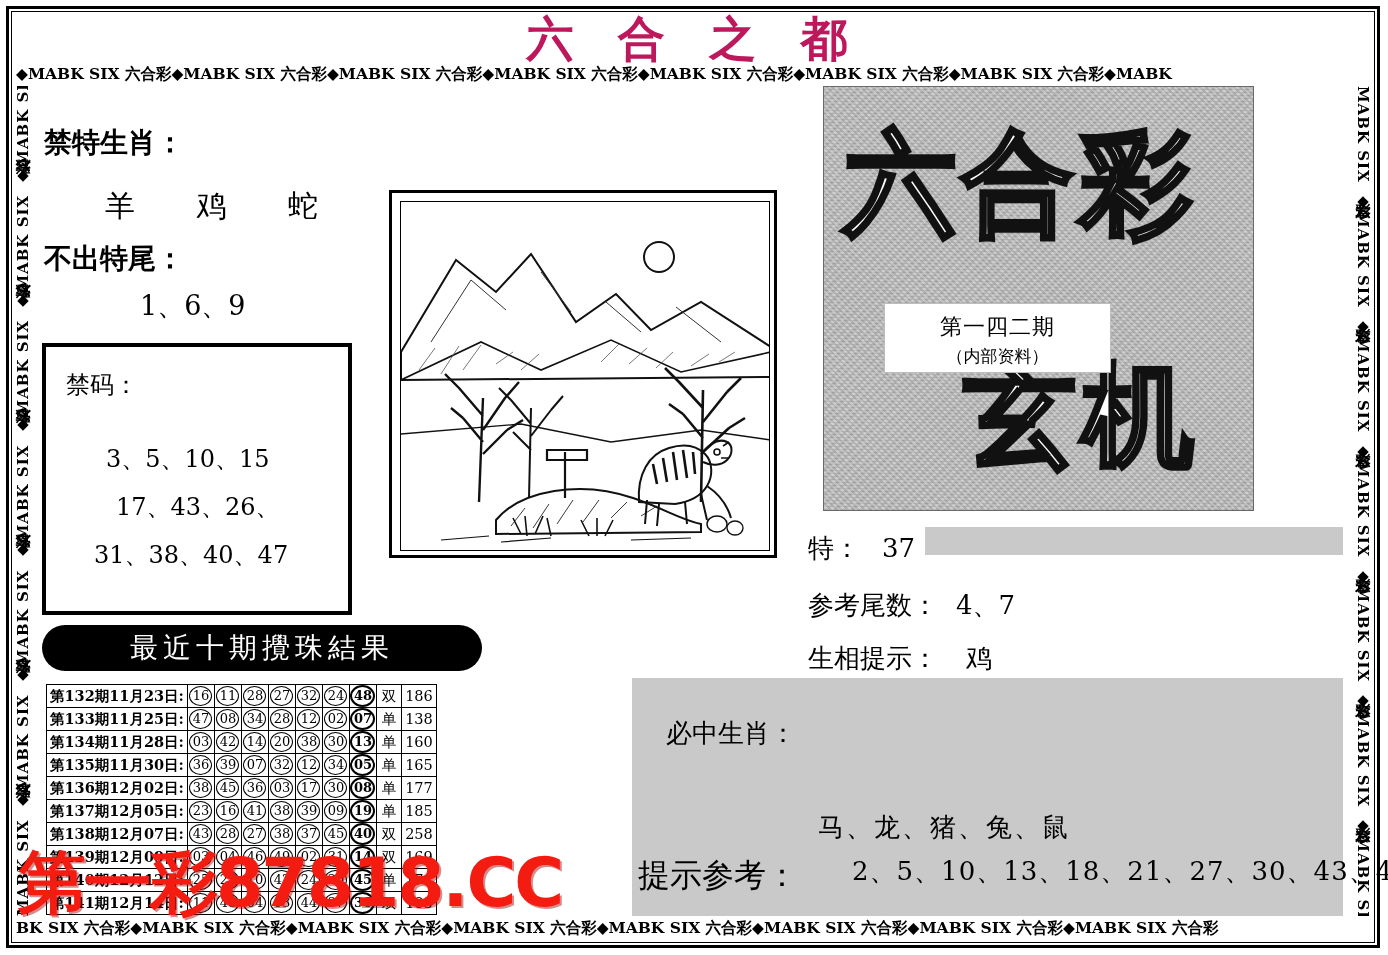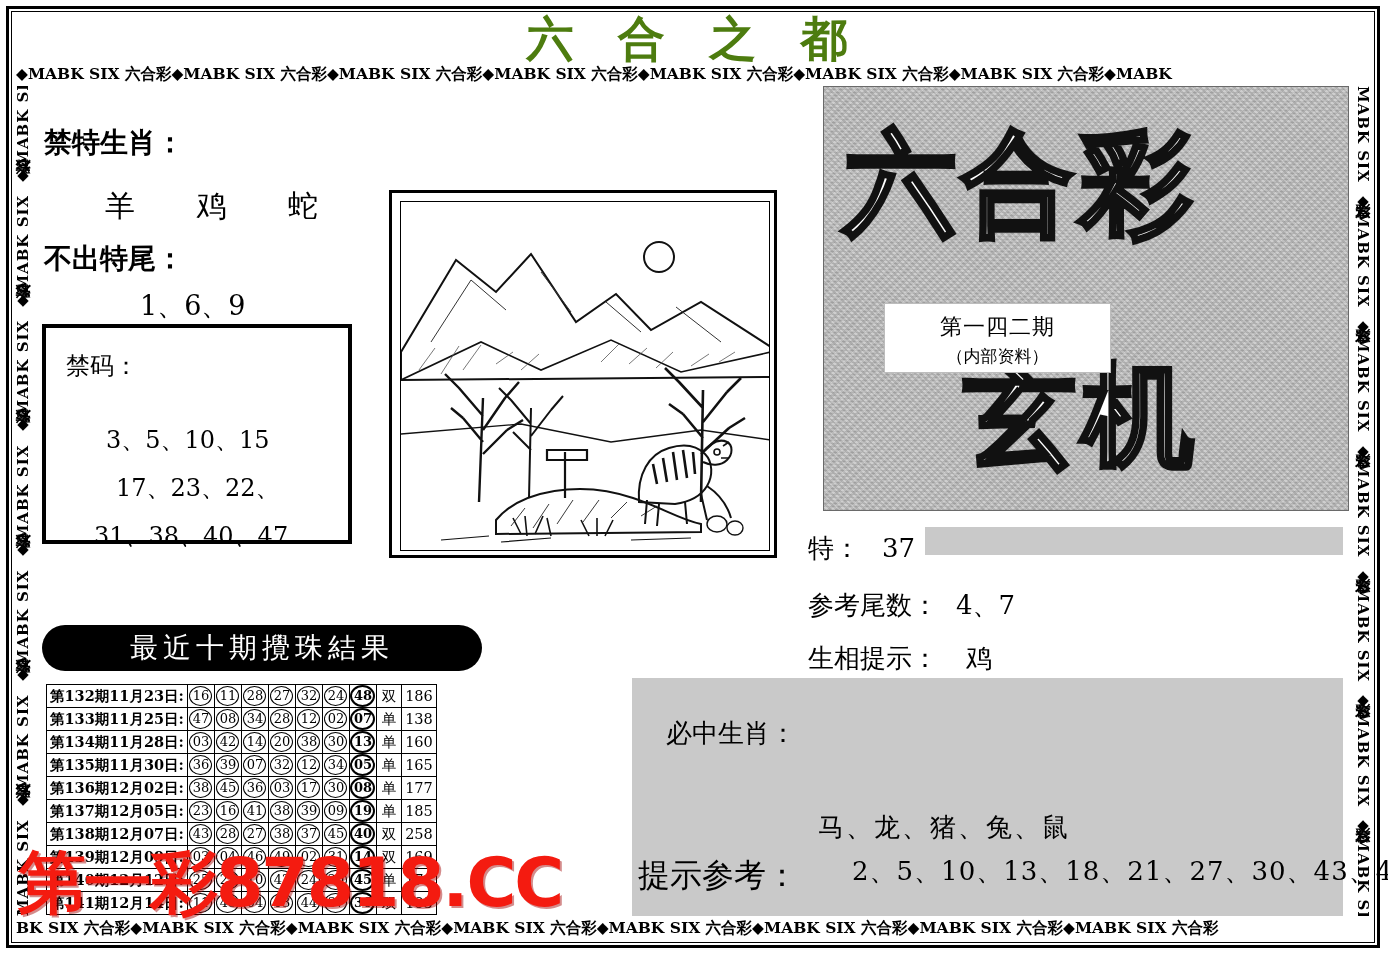--- a/index.html
+++ b/index.html
@@ -41,21 +41,21 @@
   
   .main-title {
     position: absolute;
     left: 0; top: 8px;
     width: 1388px;
     text-align: center;
     font-family: "DejaVu Serif", "Liberation Serif", serif;
     font-weight: bold;
     font-size: 47px;
     letter-spacing: 14px;
-    color: #4d7c0f;
+    color: #be185d;
   }
 
   
   .strip-top, .strip-bottom {
     position: absolute;
     left: 16px;
     width: 1356px;
     height: 20px;
     font-family: "DejaVu Serif", "Liberation Serif", serif;
     font-size: 15.5px;
@@ -102,22 +102,22 @@
   }
   .tail-nums {
     position: absolute; left: 140px; top: 288px;
     font-family: "DejaVu Serif", "Liberation Serif", serif;
     font-size: 27px;
   }
 
   
   .forbid-box {
     position: absolute;
-    left: 42px; top: 324px;
-    width: 310px; height: 220px;
+    left: 42px; top: 343px;
+    width: 310px; height: 272px;
     border: 4px solid #000;
     box-sizing: border-box;
     background: #fff;
   }
   .forbid-box-label {
     position: absolute; left: 20px; top: 22px;
     font-family: "DejaVu Serif", "Liberation Serif", serif;
     font-size: 24px;
   }
   .forbid-line {
@@ -213,21 +213,21 @@
     width: 370px; height: 350px;
     border: 1px solid #000;
     box-sizing: border-box;
     overflow: hidden;
   }
 
   
   .banner {
     position: absolute;
     left: 823px; top: 86px;
-    width: 526px; height: 425px;
+    width: 431px; height: 425px;
     background:
       repeating-linear-gradient(45deg, rgba(0,0,0,.10) 0 2px, rgba(0,0,0,0) 2px 4px),
       repeating-linear-gradient(-45deg, rgba(0,0,0,.08) 0 3px, rgba(0,0,0,0) 3px 6px),
       repeating-linear-gradient(0deg, rgba(0,0,0,.07) 0 1px, rgba(0,0,0,0) 1px 3px),
       #cfcfcf;
     border: 1px solid #6a6a6a;
     box-sizing: border-box;
     overflow: hidden;
   }
   .banner-word {
@@ -352,21 +352,21 @@
   <div class="strip-right">MABK SIX 六合彩◆MABK SIX 六合彩◆MABK SIX 六合彩◆MABK SIX 六合彩◆MABK SIX 六合彩◆MABK SIX 六合彩◆MABK SIX 六</div>
 
   <div class="lbl-forbid-zodiac">禁特生肖：</div>
   <div class="zodiac-row">羊 鸡 蛇</div>
   <div class="lbl-no-tail">不出特尾：</div>
   <div class="tail-nums">1、6、9</div>
 
   <div class="forbid-box">
     <div class="forbid-box-label">禁码：</div>
     <div class="forbid-line l1">3、5、10、15</div>
-    <div class="forbid-line l2">17、23、22、</div>
+    <div class="forbid-line l2">17、43、26、</div>
     <div class="forbid-line l3">31、38、40、47</div>
   </div>
 
   <div class="results-pill">
     <div class="results-pill-text">最近十期攪珠結果</div>
   </div>
 
   <table class="results-table">
     <tbody id="results-body">
         <tr>

